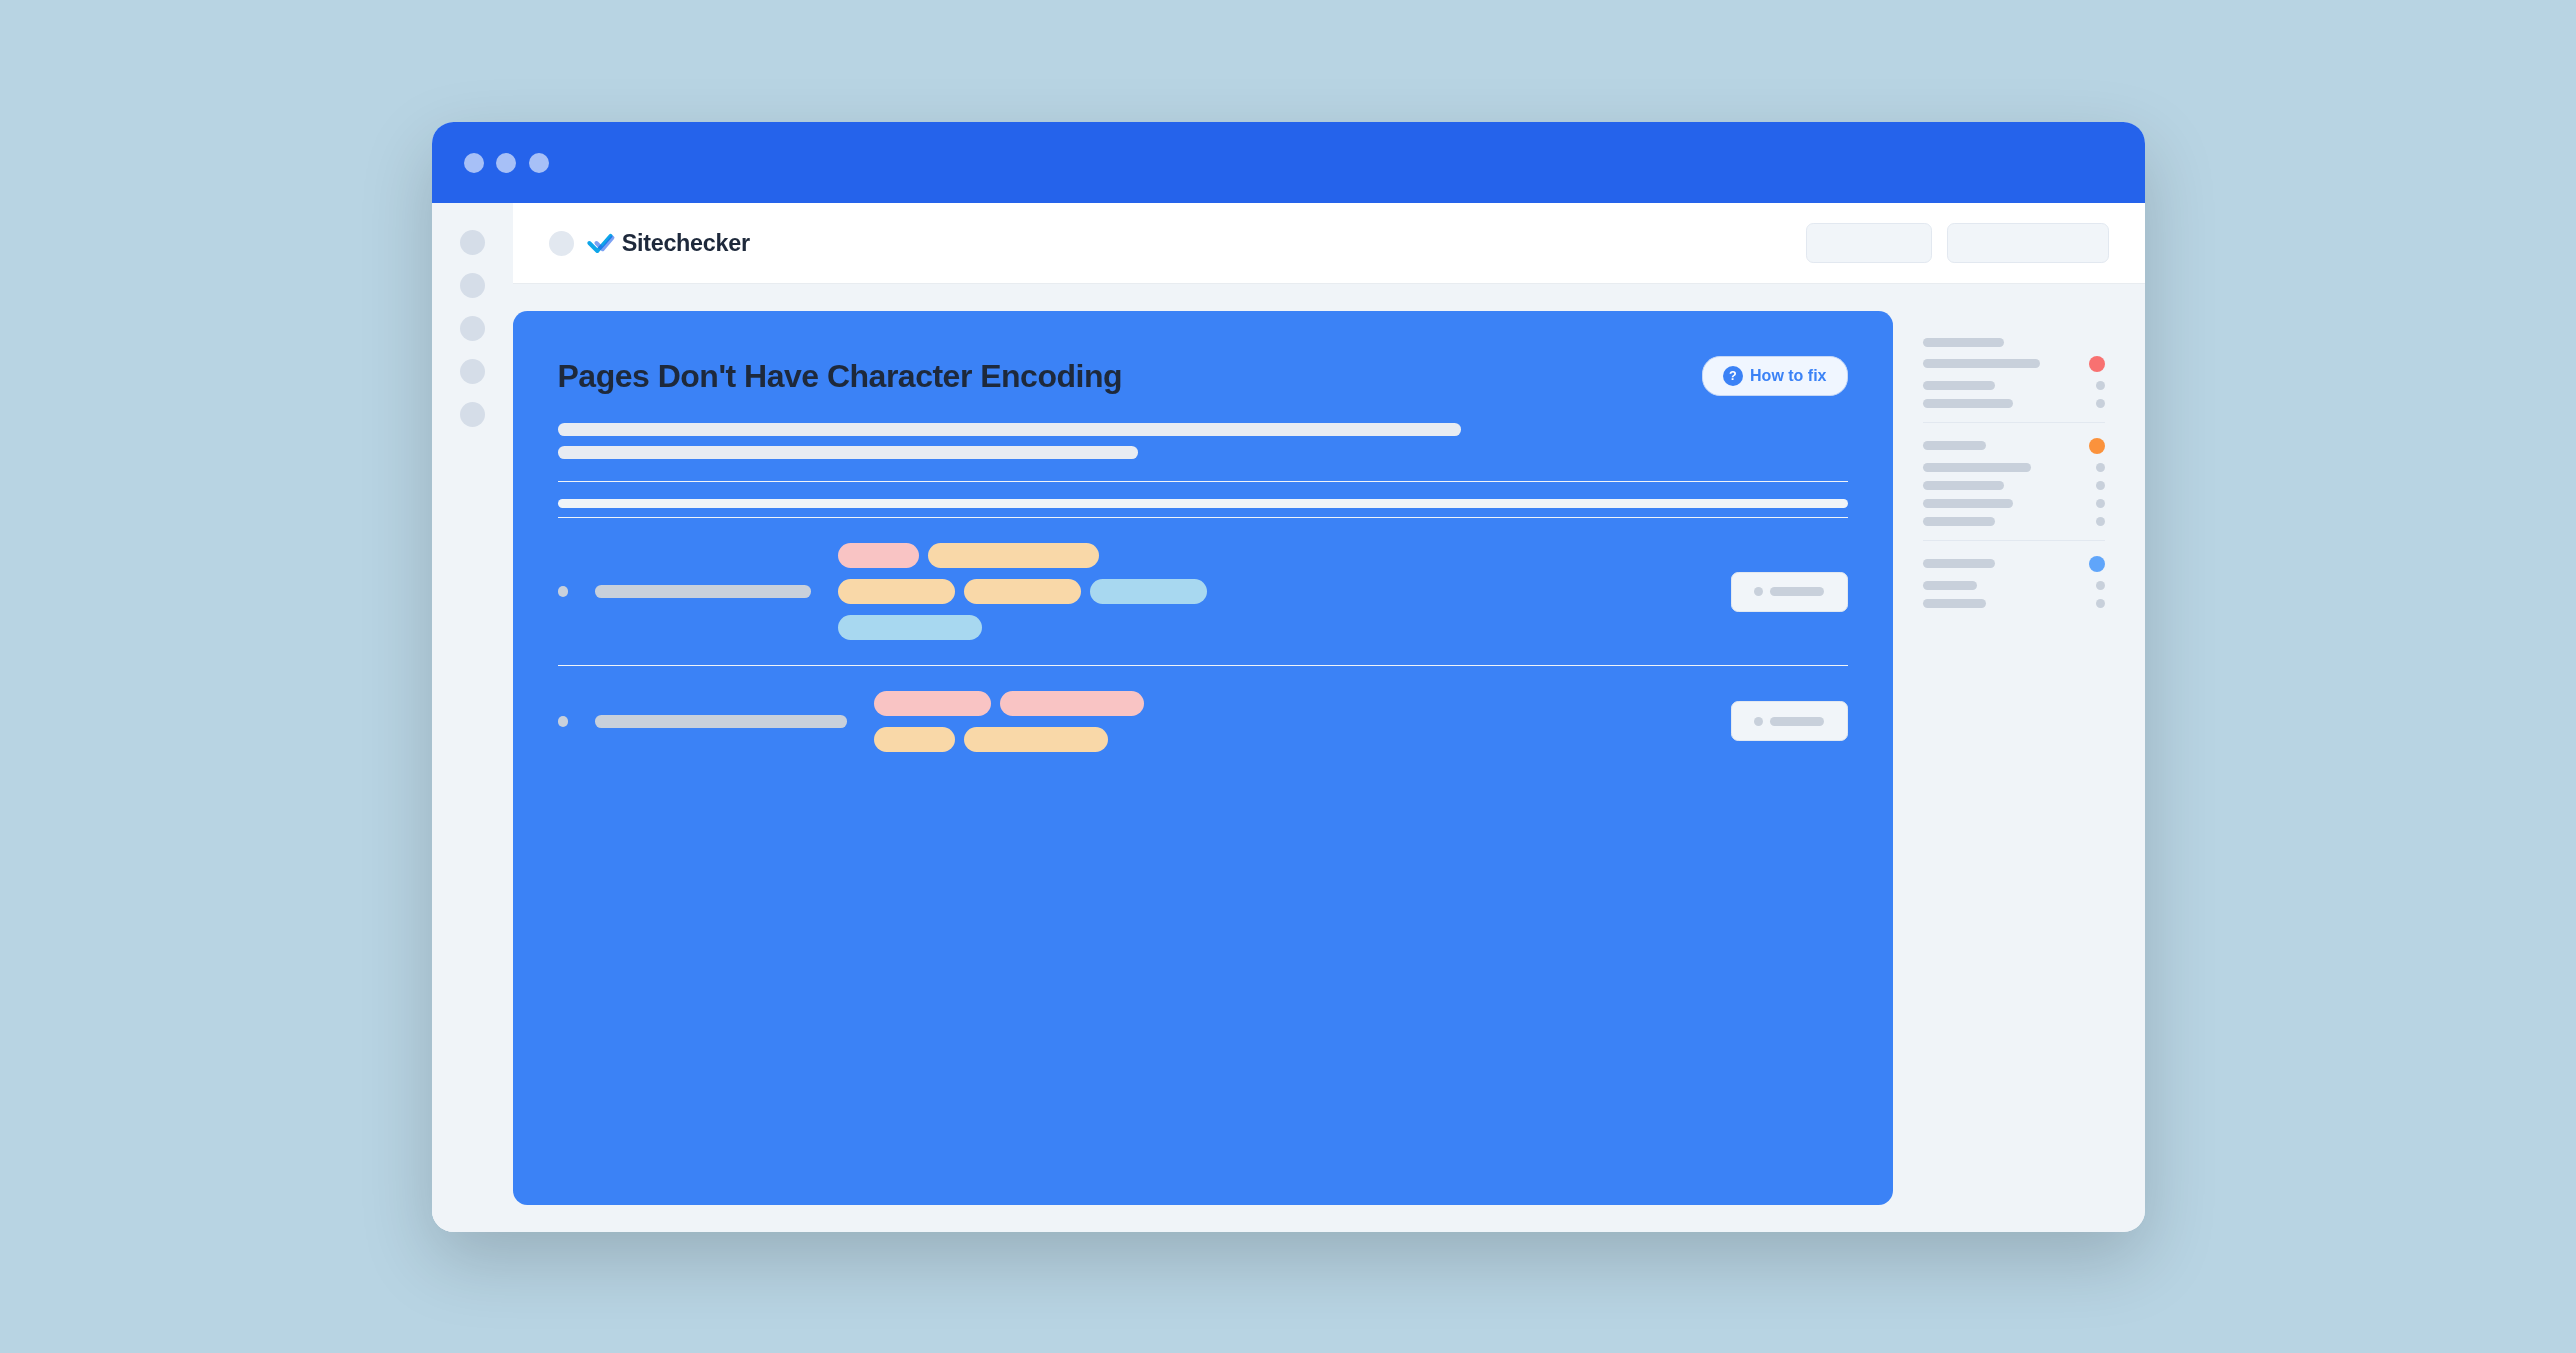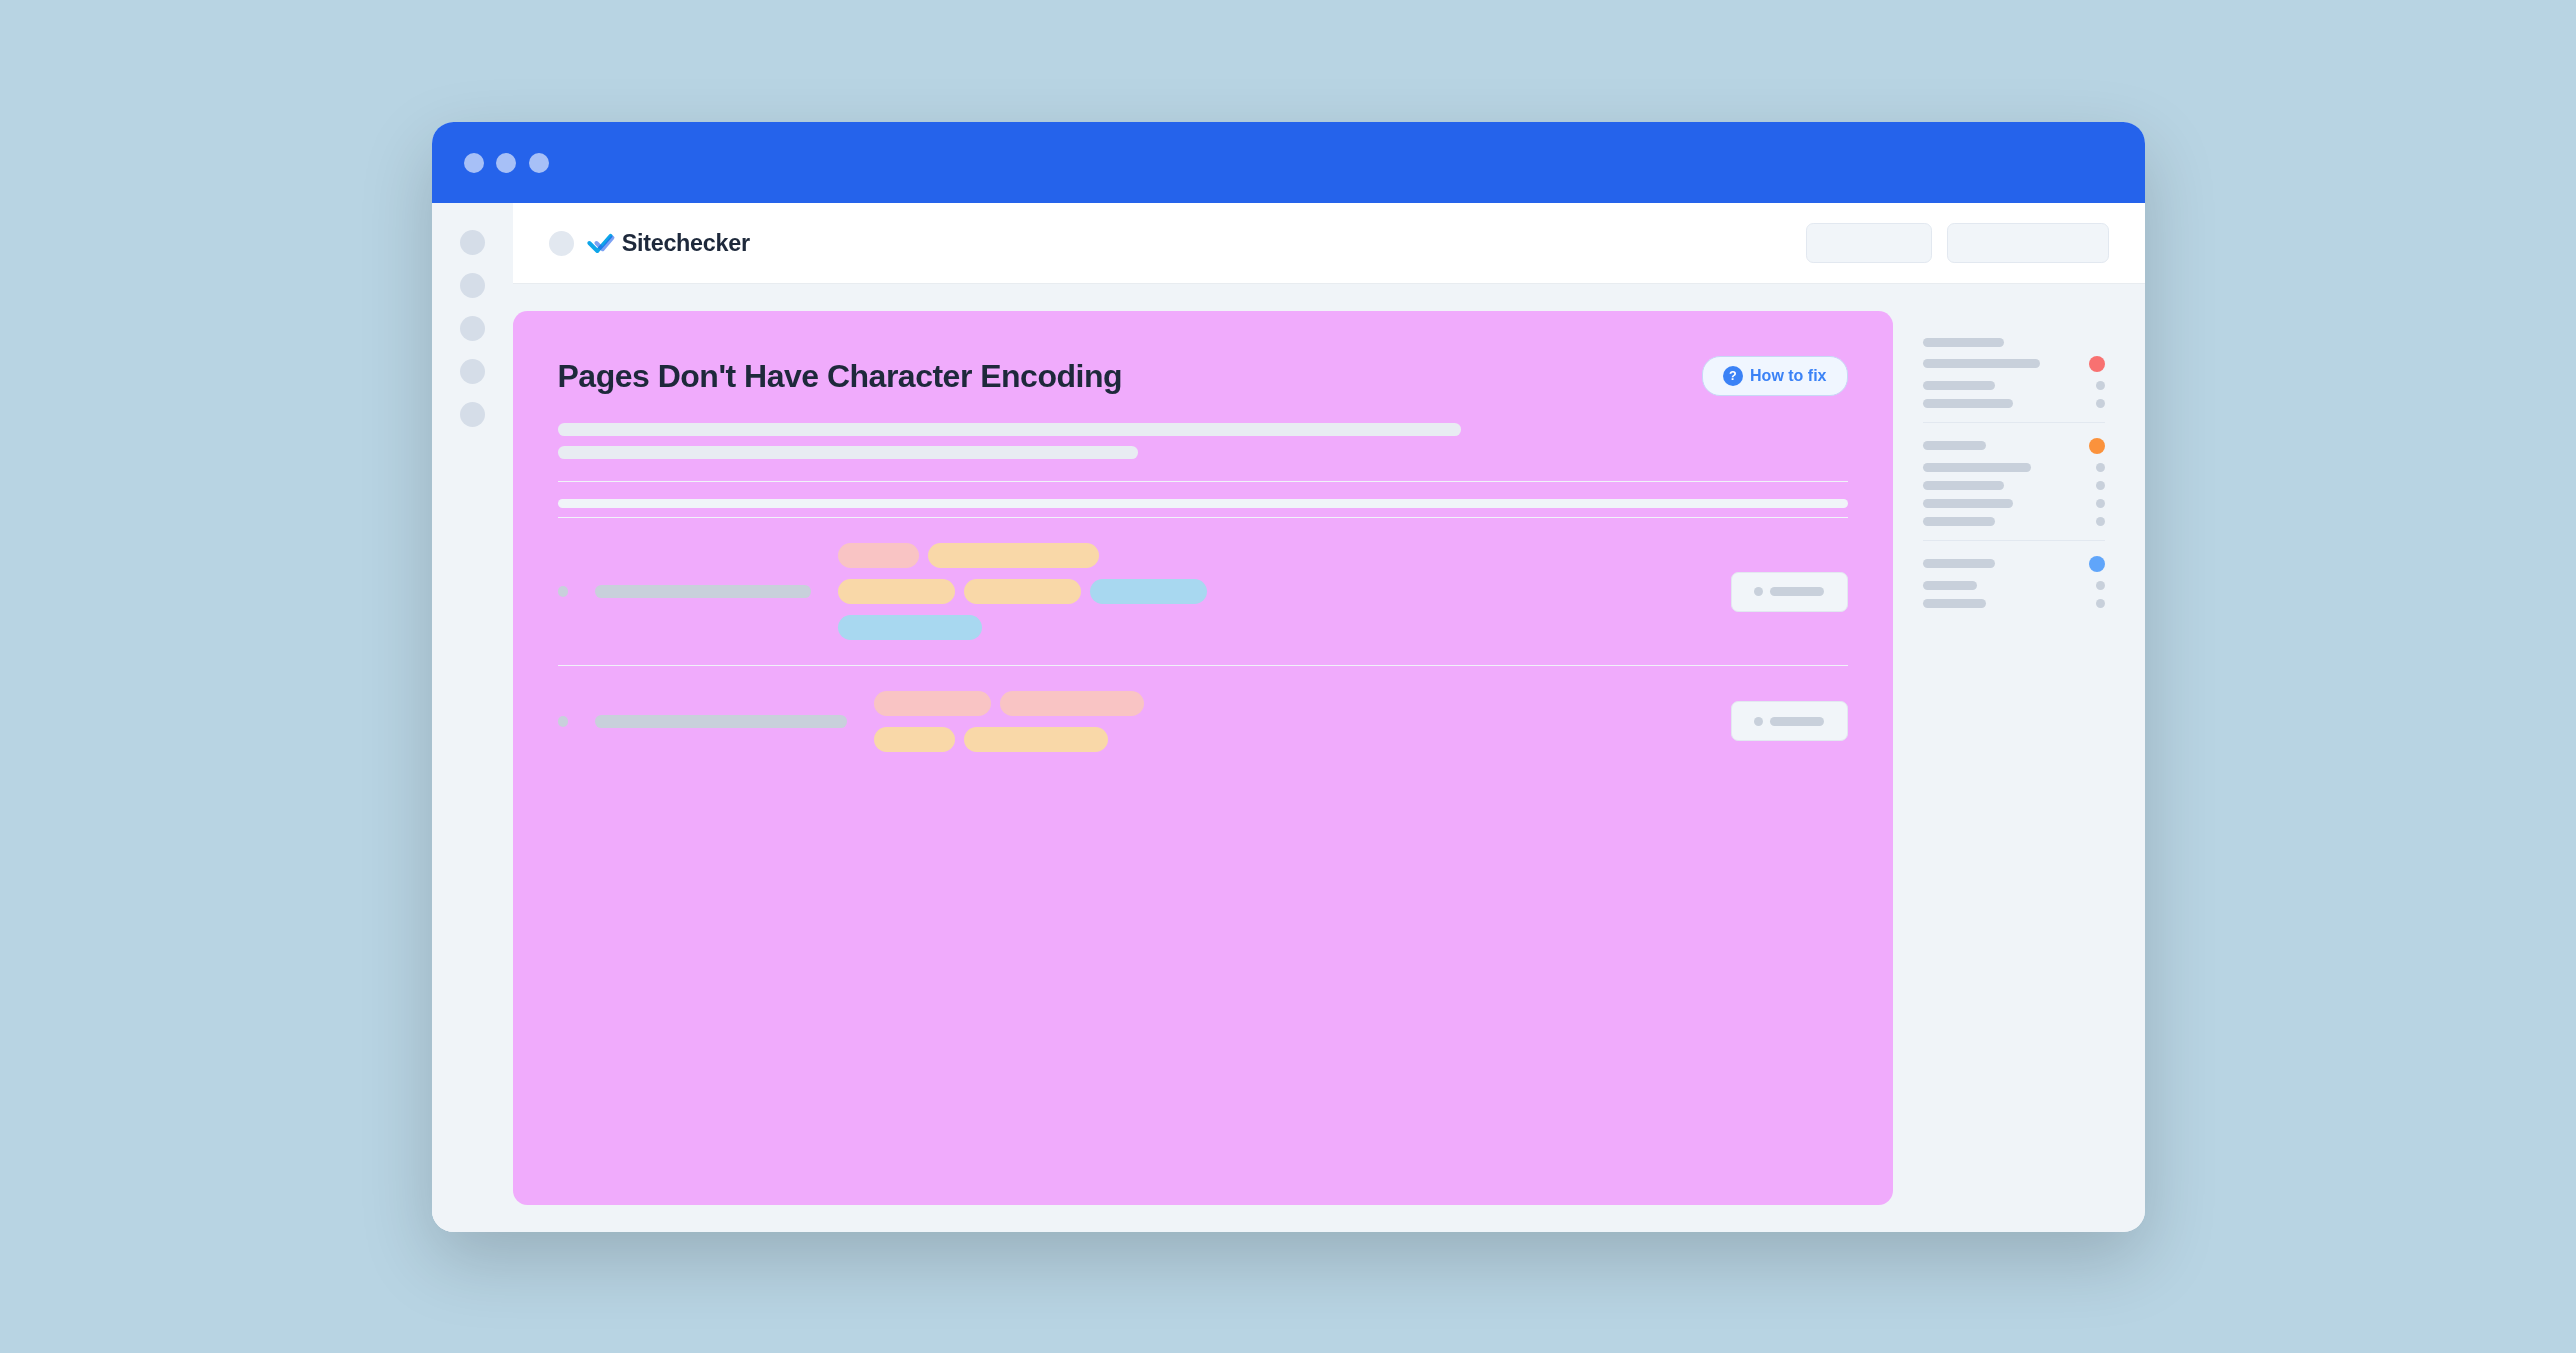--- a/index.html
+++ b/index.html
@@ -131,21 +131,21 @@
     .content-area {
       flex: 1;
       display: flex;
       padding: 27px 27px 27px 0;
       gap: 18px;
       overflow: hidden;
     }
 
     .main-content {
       flex: 1;
-      background: #f0abfc;
+      background: #3b82f6;
       border-radius: 14.4px;
       padding: 45px 45px;
       overflow: hidden;
     }
 
     
     .page-header {
       display: flex;
       align-items: center;
       justify-content: space-between;

